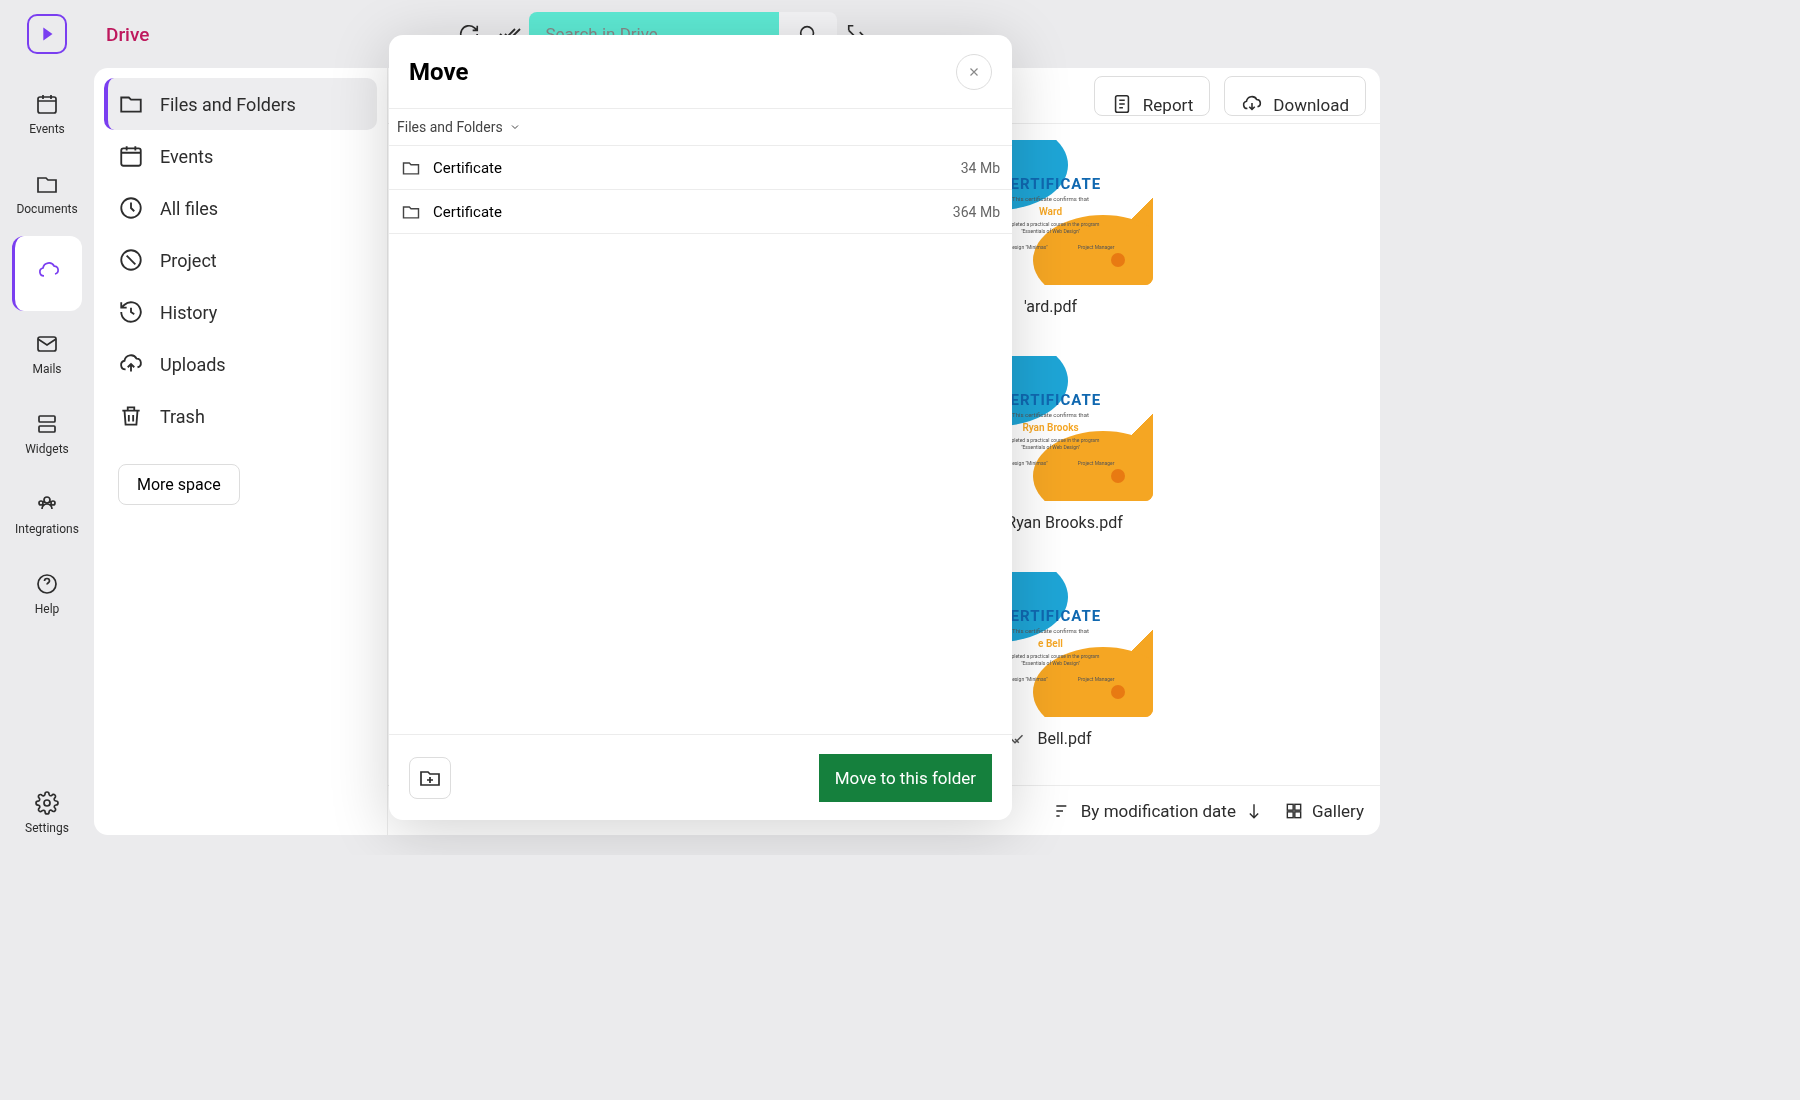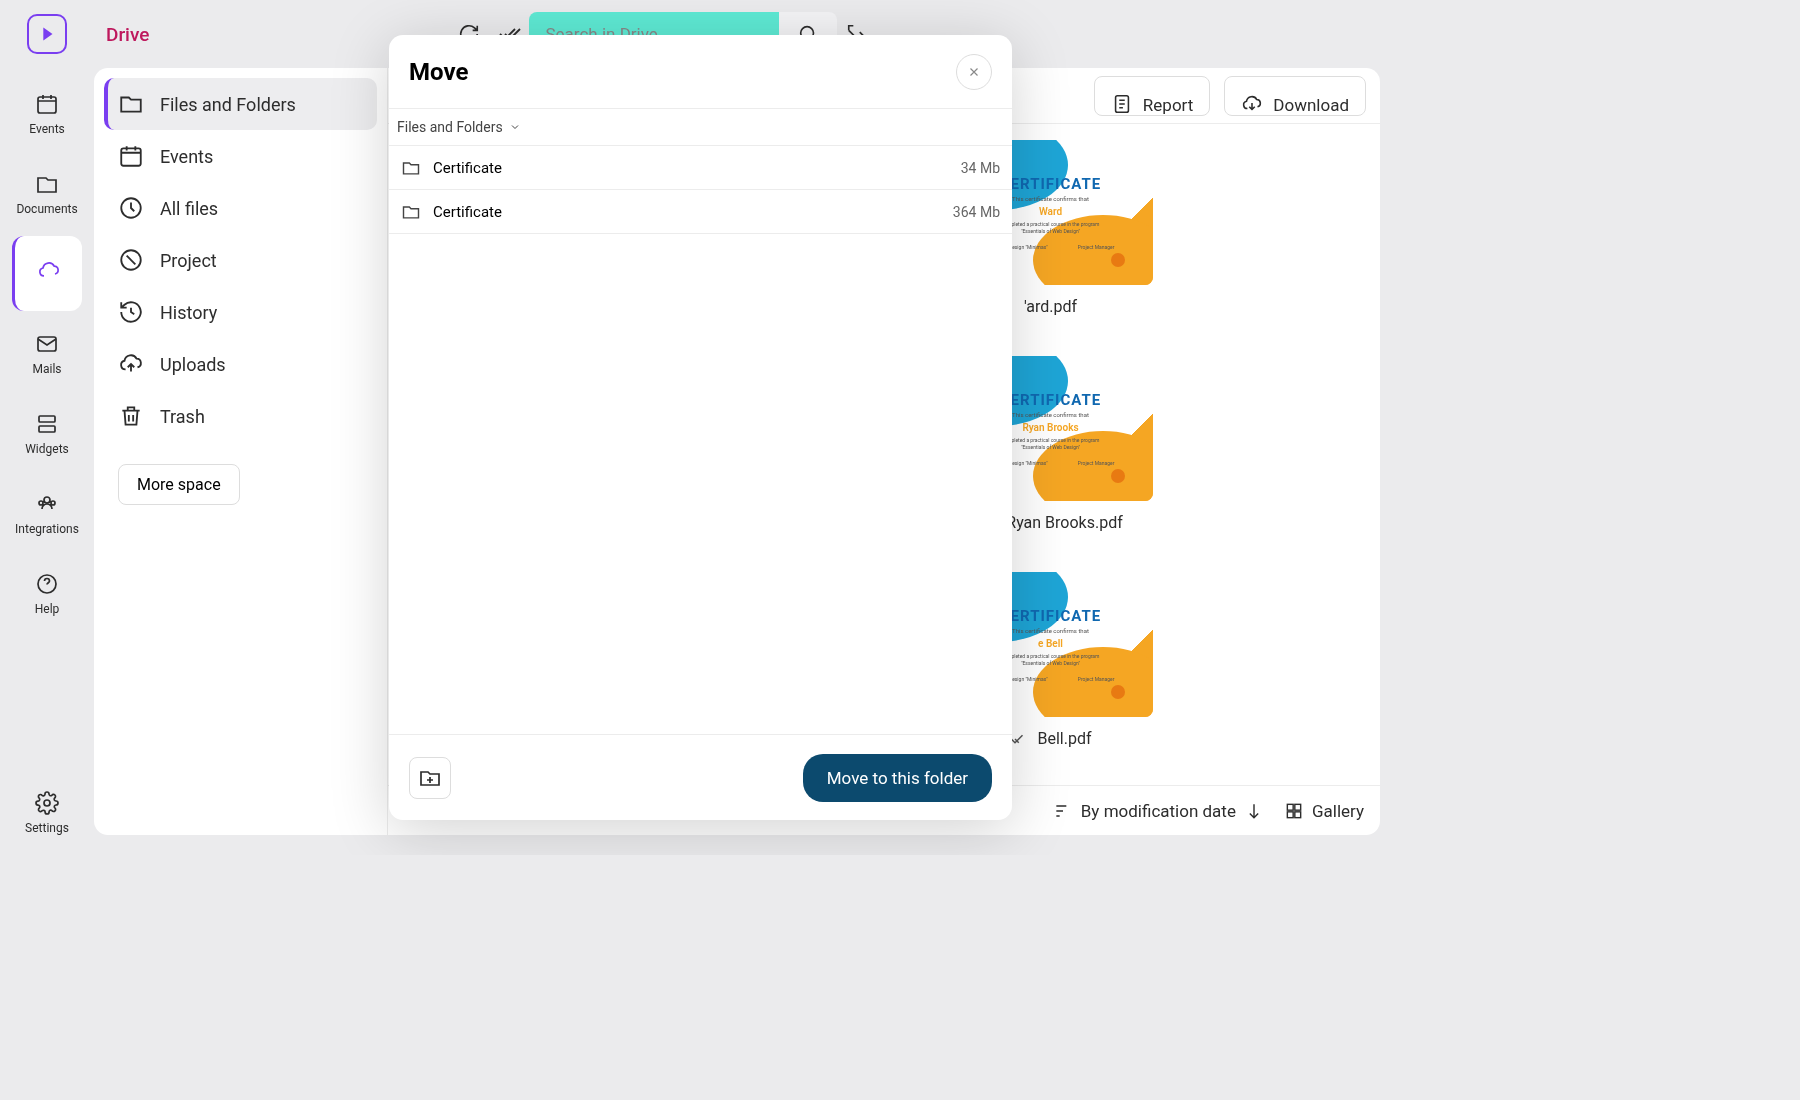--- a/index.html
+++ b/index.html
@@ -73,21 +73,21 @@
 .close-btn svg { width: 14px; height: 14px; stroke: #888; stroke-width: 2; }
 .breadcrumb { padding: 10px 8px; display: flex; align-items: center; gap: 6px; font-size: 14px; color: #444; cursor: pointer; }
 .breadcrumb svg { width: 12px; height: 12px; stroke: #444; fill: none; stroke-width: 2; }
 .modal-list { flex: 1; border-top: 1px solid #ececec; }
 .modal-row { height: 44px; border-bottom: 1px solid #ececec; display: flex; align-items: center; padding: 0 12px; gap: 12px; font-size: 15px; cursor: pointer; }
 .modal-row svg { width: 20px; height: 20px; stroke: #444; fill: none; stroke-width: 1.7; }
 .modal-row .size { margin-left: auto; color: #666; font-size: 14px; }
 .modal-foot { height: 86px; border-top: 1px solid #ececec; display: flex; align-items: center; justify-content: space-between; padding: 0 20px; }
 .new-folder-btn { width: 42px; height: 42px; border: 1px solid #ddd; border-radius: 8px; display: flex; align-items: center; justify-content: center; cursor: pointer; }
 .new-folder-btn svg { width: 24px; height: 24px; stroke: #2d2d2d; fill: none; stroke-width: 1.7; }
-.move-btn { padding: 14px 24px; background: #0c4a6e; color: #fff; border-radius: 20px; font-size: 17px; cursor: pointer; border: none; }
+.move-btn { padding: 14px 16px; background: #15803d; color: #fff; border-radius: 0; font-size: 17px; cursor: pointer; border: none; }
 </style>
 </head>
 <body>
 
 <div class="rail">
   <div class="logo">
     <svg viewBox="0 0 24 24">
         <path d="M8 5 L18 12 L8 19 Z" fill="#7a3ef0"></path>
       </svg>
   </div>

